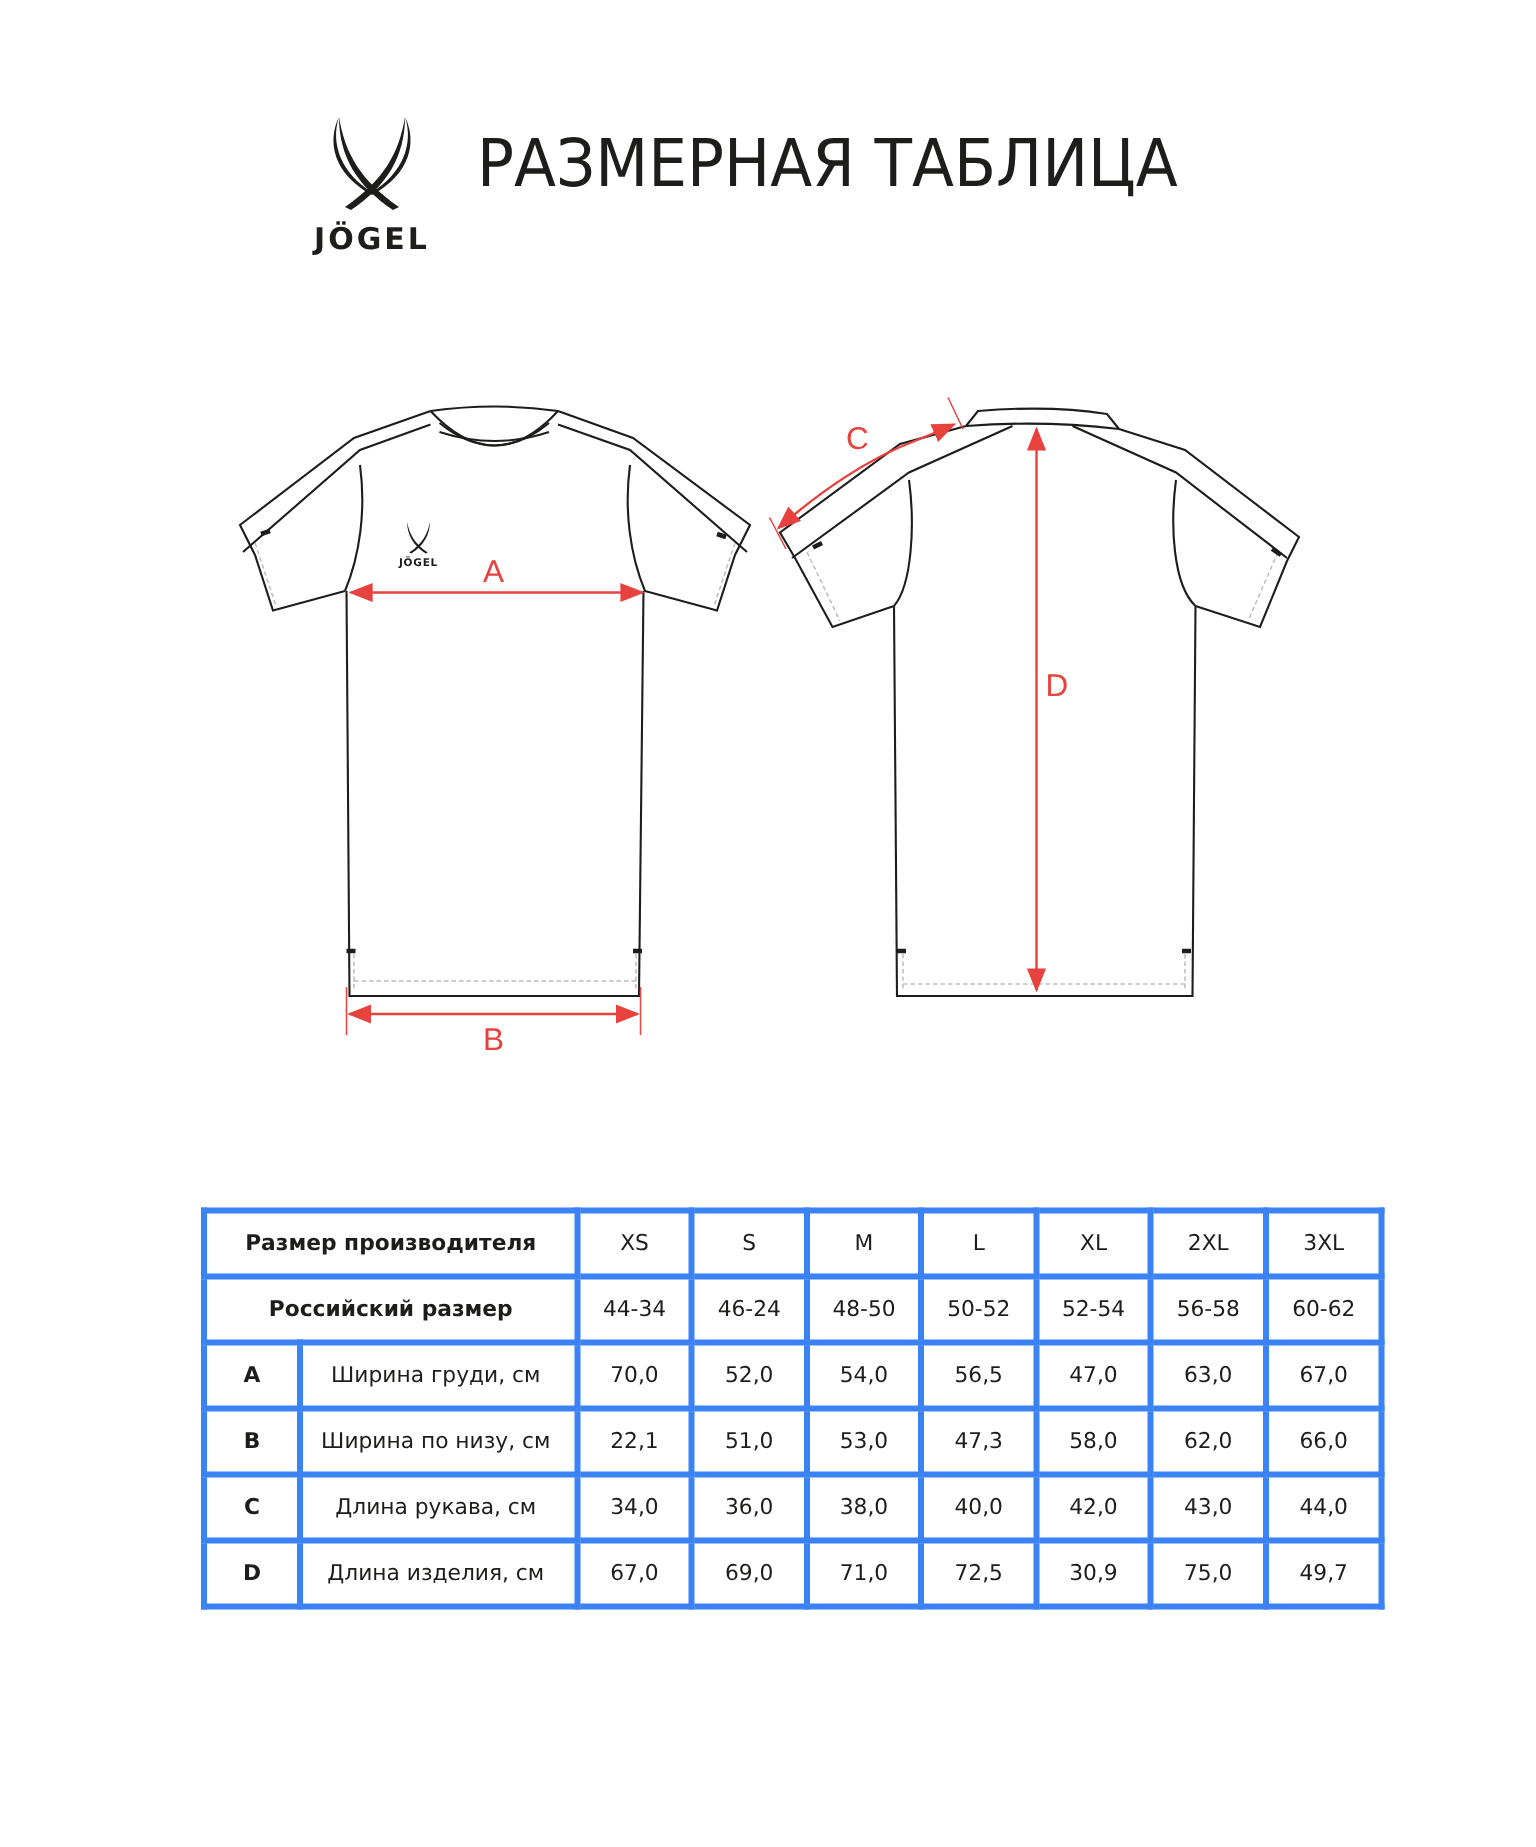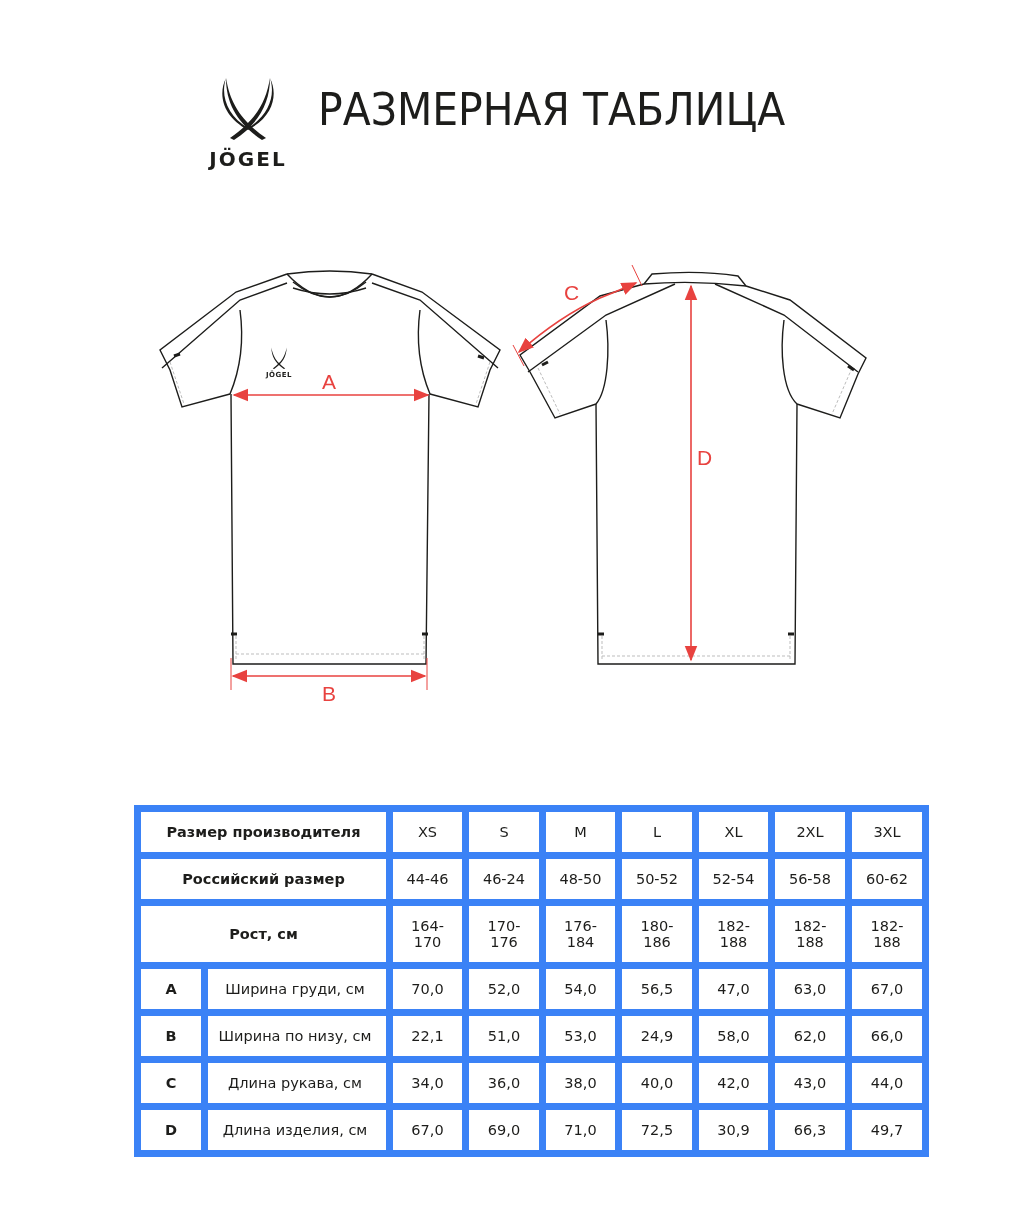--- a/index.html
+++ b/index.html
@@ -13,21 +13,21 @@
     .title { position: absolute; left: 318px; top: 84px; font-family: "DejaVu Sans", sans-serif;
              font-size: 44px; font-weight: normal; letter-spacing: 0px; color: #1d1d1b;
              transform: scaleX(0.93); transform-origin: left top; white-space: nowrap; }
     .diagram { position: absolute; left: 0; top: 0; width: 1024px; height: 760px; pointer-events: none; }
     .diagram .mlabel { position: absolute; font-family: "Liberation Sans", sans-serif; font-size: 21px; color: #e8423f; }
     .front-logo { position: absolute; left: 261px; top: 345px; width: 36px; height: 40px; }
     .front-logo .w { position: absolute; left: 0; top: 26px; width: 36px; text-align: center;
                      font-size: 7px; font-weight: bold; letter-spacing: 0.5px; font-family: "DejaVu Sans", sans-serif; }
     table.sizes { position: absolute; left: 134px; top: 805px; border-collapse: collapse;
                   font-family: "DejaVu Sans", sans-serif; font-size: 14.5px; color: #1d1d1b; }
-    table.sizes td { border: 7px solid #3b82f6; text-align: center; padding: 12px; }
+    table.sizes td { border: 4px solid #3b82f6; text-align: center; padding: 12px; }
     table.sizes tr { height: 38px; }
     table.sizes tr.m { height: 40px; }
     .hdr { font-weight: bold; }
     .letter { font-weight: bold; width: 36px; }
     .param { text-align: center; padding-left: 8px !important; }
   </style>
 </head>
 <body>
 
 <div class="logo">
@@ -151,56 +151,46 @@
     <td>XS</td>
     <td>S</td>
     <td>M</td>
     <td>L</td>
     <td>XL</td>
     <td>2XL</td>
     <td>3XL</td>
   </tr>
   <tr>
     <td colspan="2" class="hdr">Российский размер</td>
-    <td>44-46</td>
+    <td>44-34</td>
     <td>46-24</td>
     <td>48-50</td>
     <td>50-52</td>
     <td>52-54</td>
     <td>56-58</td>
     <td>60-62</td>
-  </tr>
-  <tr>
-    <td colspan="2" class="hdr">Рост, см</td>
-    <td>164-170</td>
-    <td>170-176</td>
-    <td>176-184</td>
-    <td>180-186</td>
-    <td>182-188</td>
-    <td>182-188</td>
-    <td>182-188</td>
   </tr>
   <tr class="m">
     <td class="letter">A</td>
     <td class="param">Ширина груди, см</td>
     <td>70,0</td>
     <td>52,0</td>
     <td>54,0</td>
     <td>56,5</td>
     <td>47,0</td>
     <td>63,0</td>
     <td>67,0</td>
   </tr>
   <tr class="m">
     <td class="letter">B</td>
     <td class="param">Ширина по низу, см</td>
     <td>22,1</td>
     <td>51,0</td>
     <td>53,0</td>
-    <td>24,9</td>
+    <td>47,3</td>
     <td>58,0</td>
     <td>62,0</td>
     <td>66,0</td>
   </tr>
   <tr class="m">
     <td class="letter">C</td>
     <td class="param">Длина рукава, см</td>
     <td>34,0</td>
     <td>36,0</td>
     <td>38,0</td>
@@ -210,17 +200,17 @@
     <td>44,0</td>
   </tr>
   <tr class="m">
     <td class="letter">D</td>
     <td class="param">Длина изделия, см</td>
     <td>67,0</td>
     <td>69,0</td>
     <td>71,0</td>
     <td>72,5</td>
     <td>30,9</td>
-    <td>66,3</td>
+    <td>75,0</td>
     <td>49,7</td>
   </tr>
 </tbody>
   </table>
 
 </body></html>

